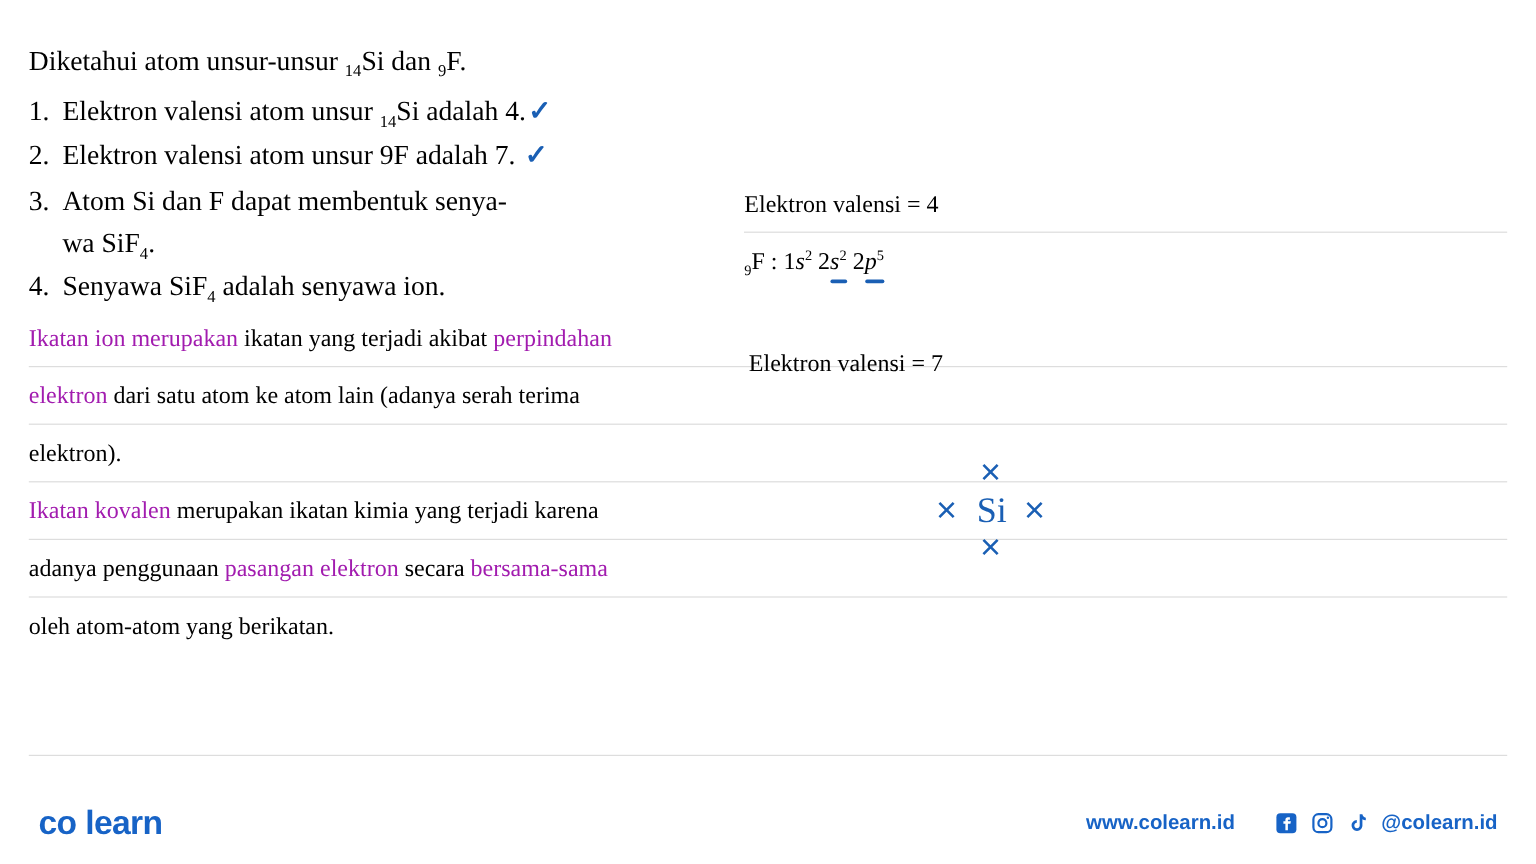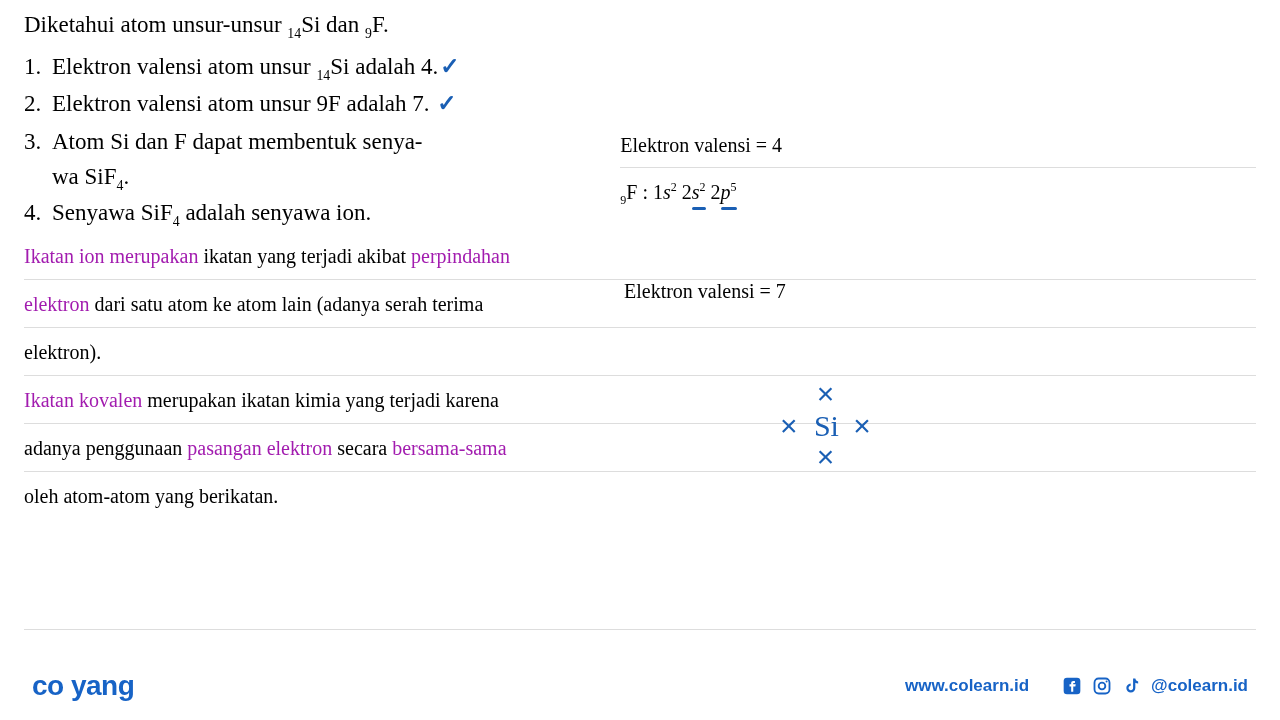--- a/index.html
+++ b/index.html
@@ -6,21 +6,21 @@
   body {
     width: 1280px;
     height: 720px;
     font-family: Georgia, 'Times New Roman', serif;
     background: #fff;
     color: #000;
     position: relative;
     overflow: hidden;
   }
   .content {
-    padding: 8px 24px 0 24px;
+    padding: 34px 24px 0 24px;
   }
   .question {
     font-size: 23px;
     line-height: 1.5;
     margin-bottom: 6px;
   }
   .sub { font-size: 0.6em; vertical-align: sub; }
   .sup { font-size: 0.6em; vertical-align: super; }
   .check {
     color: #1a5fb4;
@@ -175,33 +175,33 @@
       <div class="row"><span class="red">Ikatan ion merupakan</span><span> ikatan yang terjadi akibat </span><span class="red">perpindahan</span></div>
       <div class="row"><span class="red">elektron</span><span> dari satu atom ke atom lain (adanya serah terima</span></div>
       <div class="row"><span>elektron).</span></div>
       <div class="row"><span class="red">Ikatan kovalen</span><span> merupakan ikatan kimia yang terjadi karena</span></div>
       <div class="row"><span>adanya penggunaan </span><span class="red">pasangan elektron</span><span> secara </span><span class="red">bersama-sama</span></div>
       <div class="row noborder"><span>oleh atom-atom yang berikatan.</span></div>
     </div>
 
 </div>
 
-<div style="position:absolute; left:624px; top:280px; font-size:20px;">Elektron valensi = 7</div>
+<div style="position:absolute; left:624px; top:292px; font-size:20px;">Elektron valensi = 7</div>
 
 <div class="si-diagram" style="position:absolute; left:780px; top:338px;">
   <div class="x">×</div>
   <div><span class="x">×</span> <span class="si-sym">Si</span> <span class="x">×</span></div>
   <div class="x">×</div>
 </div>
 
 <div class="spacer-row" style="position:absolute; left:24px; top:554px;"></div>
 
 <div class="footer">
   <div class="logo">
-    <span>co</span><span class="dot">&nbsp;</span><span>yang</span>
+    <span>co</span><span class="dot">&nbsp;</span><span>learn</span>
   </div>
   <div class="footer-right">
     <span>www.colearn.id</span>
     <div class="socials">
       <span class="icon-box">
         <svg width="20" height="20" viewBox="0 0 24 24" fill="#1763c6">
             <rect x="2" y="2" width="20" height="20" rx="4"></rect>
             <path d="M13.5 8.5h2V6h-2c-1.5 0-2.5 1-2.5 2.5V10H9v2.5h2V19h2.5v-6.5H16l.5-2.5h-3V8.8c0-.2.1-.3.3-.3z" fill="#fff"></path>
           </svg>
       </span>

